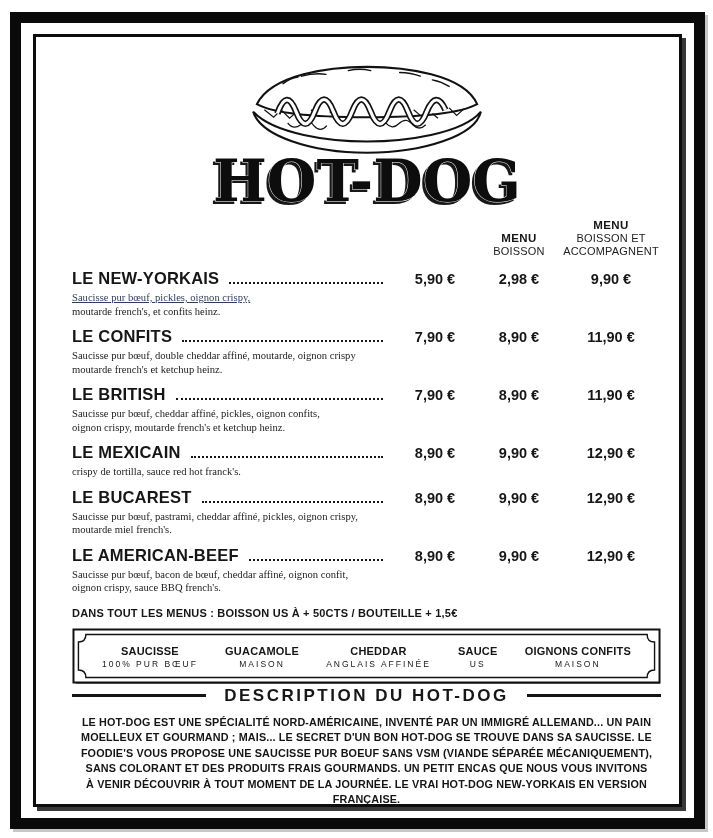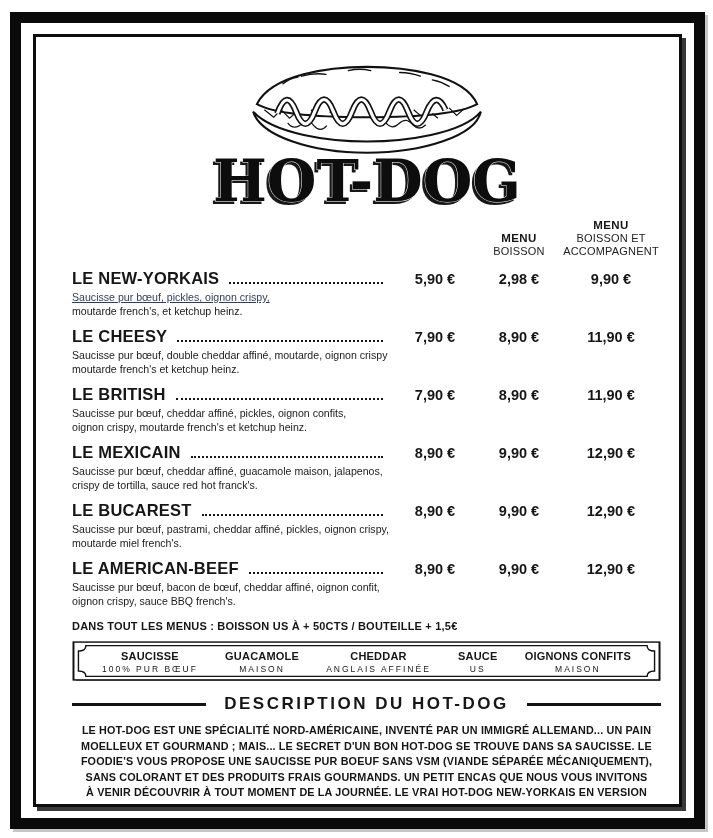--- a/index.html
+++ b/index.html
@@ -31,36 +31,36 @@
   .menu-sub { font-size:11px; letter-spacing:0.2px; margin-top:1px; color:#222; }
   
   .items { margin-top:12px; }
   .item { margin-top:9px; }
   .item:first-child { margin-top:5px; }
   .item-top { display:flex; align-items:baseline; }
   .item-name { font-weight:bold; font-size:16.5px; letter-spacing:0.2px; white-space:nowrap; }
   .leader { flex:1; border-bottom:2.5px dotted #161616; margin:0 10px; align-self:flex-end; transform:translateY(-4px); }
   .price { font-weight:bold; font-size:14.5px; text-align:center; white-space:nowrap; }
   .item-desc { font-size:10.6px; line-height:13.5px; margin-top:3px; color:#1b1b1b; }
-  .item-desc span { display:block; }
+  .item-desc span { display:block;font-family:Liberation Serif, serif; }
   .item-desc .u { text-decoration:underline; color:#2f3e5c; width:max-content; }
   
   .menus-note { text-align:left; font-weight:bold; font-size:11px; letter-spacing:0.2px; margin-top:12px; }
   
   .ingredients-box {
-    position:relative; height:40px; margin-top:9px;
+    position:relative; height:56px; margin-top:9px;
     display:flex; align-items:center; justify-content:space-between;
     padding:2px 30px 0; box-sizing:border-box;
   }
   .ingredients-box > svg.frame { position:absolute; inset:0; width:100%; height:100%; }
   .ing-col { position:relative; text-align:center; }
   .ing-title { font-weight:bold; font-size:11px; letter-spacing:0.2px; }
   .ing-sub { font-size:8.5px; letter-spacing:2px; margin-top:2px; }
   
-  .desc-heading { display:flex; align-items:center; gap:18px; margin-top:13px; }
+  .desc-heading { display:flex; align-items:center; gap:18px; margin-top:2px; }
   .rule { flex:1; height:3px; background:#141414; }
   .desc-heading-text { font-weight:bold; font-size:17px; letter-spacing:2.5px; white-space:nowrap; }
   .description-body {
     margin:9px auto 0; width:97%; text-align:center; font-weight:bold;
     font-size:10.8px; line-height:15.5px; letter-spacing:0.15px; color:#151515;
   }
 </style>
 </head>
 <body>
 
@@ -108,27 +108,27 @@
       <div class="item">
         <div class="item-top">
           <span class="item-name">LE NEW-YORKAIS</span>
           <span class="leader"></span>
           <span class="price colw1">5,90 €</span>
           <span class="price colw2">2,98 €</span>
           <span class="price colw3">9,90 €</span>
         </div>
         <div class="item-desc">
           <span class="u">Saucisse pur bœuf, pickles, oignon crispy,</span>
-          <span>moutarde french's, et ketchup heinz.</span>
-        </div>
-      </div>
-
-      <div class="item">
-        <div class="item-top">
-          <span class="item-name">LE CHEESY</span>
+          <span>moutarde french's, et confits heinz.</span>
+        </div>
+      </div>
+
+      <div class="item">
+        <div class="item-top">
+          <span class="item-name">LE CONFITS</span>
           <span class="leader"></span>
           <span class="price colw1">7,90 €</span>
           <span class="price colw2">8,90 €</span>
           <span class="price colw3">11,90 €</span>
         </div>
         <div class="item-desc">
           <span>Saucisse pur bœuf, double cheddar affiné, moutarde, oignon crispy</span>
           <span>moutarde french's et ketchup heinz.</span>
         </div>
       </div>
@@ -149,21 +149,20 @@
 
       <div class="item">
         <div class="item-top">
           <span class="item-name">LE MEXICAIN</span>
           <span class="leader"></span>
           <span class="price colw1">8,90 €</span>
           <span class="price colw2">9,90 €</span>
           <span class="price colw3">12,90 €</span>
         </div>
         <div class="item-desc">
-          <span>Saucisse pur bœuf, cheddar affiné, guacamole maison, jalapenos,</span>
           <span>crispy de tortilla, sauce red hot franck's.</span>
         </div>
       </div>
 
       <div class="item">
         <div class="item-top">
           <span class="item-name">LE BUCAREST</span>
           <span class="leader"></span>
           <span class="price colw1">8,90 €</span>
           <span class="price colw2">9,90 €</span>

